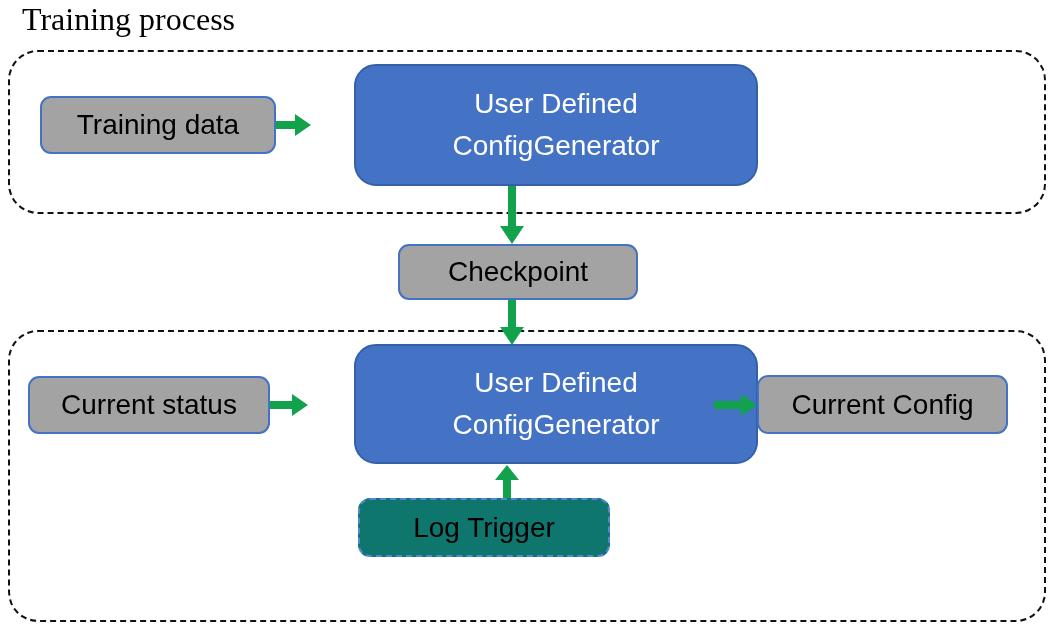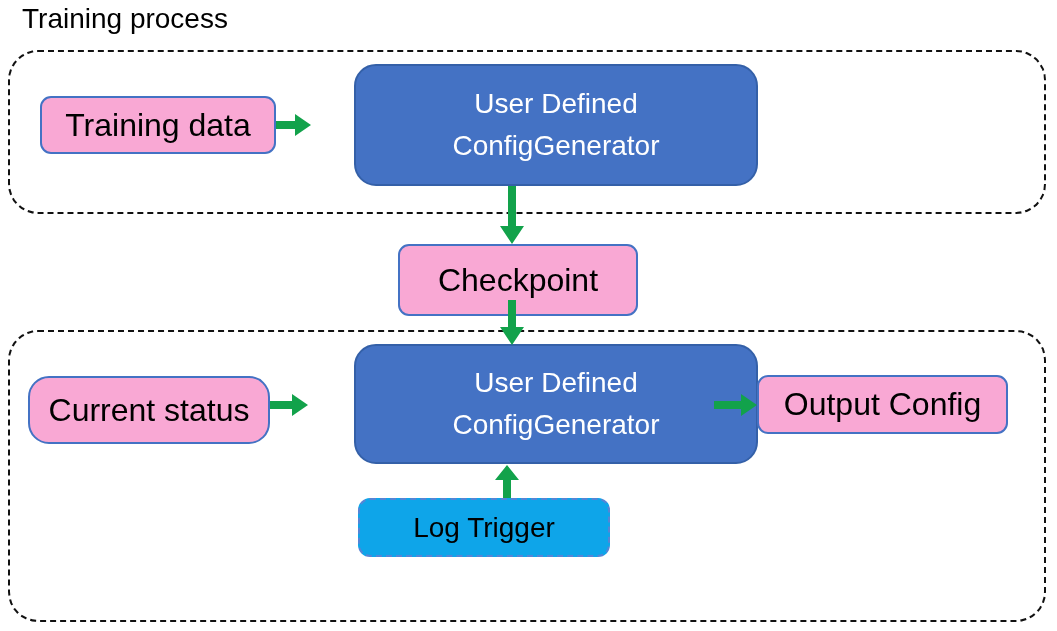--- a/index.html
+++ b/index.html
@@ -5,56 +5,57 @@
   html,body{margin:0;padding:0;background:#fff;}
   .canvas{
     position:relative;
     width:1057px;height:631px;
     background:var(--background,#ffffff);
     font-family:"Liberation Sans",sans-serif;
     overflow:hidden;
   }
   .section-title{
     position:absolute;
-    font-size:28px;line-height:34px;
+    font-size:32px;line-height:34px;
     color:var(--text-dark,#000);
     white-space:nowrap;
+    font-family:Liberation Serif, serif;
   }
   .dashed-container{
     position:absolute;
     border:2px dashed var(--container-border,#111);
     border-radius:30px;
     z-index:1;
     box-sizing:border-box;
   }
   .io-box{
     position:absolute;
     display:flex;align-items:center;justify-content:center;
-    background:#f9a8d4;
+    background:#a3a3a3;
     border:2px solid var(--io-border,#4472C4);
     border-radius:11px;
-    font-size:32px;color:var(--text-dark,#000);
+    font-size:28px;color:var(--text-dark,#000);
     z-index:2;box-sizing:border-box;
     white-space:nowrap;
   }
   .gen-box{
     position:absolute;
     display:flex;flex-direction:column;align-items:center;justify-content:center;
     background:var(--generator-fill,#4472C4);
     border:2px solid var(--generator-border,#3460A8);
     border-radius:22px;
     color:var(--text-light,#fff);
     font-size:28px;line-height:42px;
     text-align:center;
     z-index:2;box-sizing:border-box;margin-left:44px;
   }
   .trigger-box{
     position:absolute;
     display:flex;align-items:center;justify-content:center;
-    background:#0ea5e9;
+    background:#0f766e;
     border:2px dashed var(--trigger-border,#5585D6);
     border-radius:12px;
     font-size:28px;color:var(--text-dark,#000);
     box-sizing:border-box;
     white-space:nowrap;
   }
   .trigger-box.log{z-index:3;}
   .trigger-box.clock{z-index:4;}
   .arrow{
     position:absolute;
@@ -84,51 +85,51 @@
     <div>User Defined</div>
     <div>ConfigGenerator</div>
   </div>
 
   <div class="arrow" style="left:499px;top:186px;">
     <svg width="26" height="58" viewBox="0 0 26 58">
         <path d="M9 0 V40 H1 L13 58 L25 40 H17 V0 Z" fill="currentColor"></path>
       </svg>
   </div>
 
-  <div class="io-box" style="left:398px;top:244px;width:240px;height:72px;">Checkpoint</div>
+  <div class="io-box" style="left:398px;top:244px;width:240px;height:56px;">Checkpoint</div>
 
   <div class="arrow" style="left:499px;top:300px;">
     <svg width="26" height="45" viewBox="0 0 26 45">
         <path d="M9 0 V27 H1 L13 45 L25 27 H17 V0 Z" fill="currentColor"></path>
       </svg>
   </div>
 
 
   <div class="dashed-container" style="left:8px;top:330px;width:1038px;height:292px;"></div>
 
-  <div class="io-box" style="left:28px;top:376px;width:242px;height:68px;border-radius:21px;">Current status</div>
+  <div class="io-box" style="left:28px;top:376px;width:242px;height:58px;">Current status</div>
 
   <div class="arrow" style="left:270px;top:392px;">
     <svg width="38" height="26" viewBox="0 0 38 26">
         <path d="M0 9 H22 V2 L38 13 L22 24 V17 H0 Z" fill="currentColor"></path>
       </svg>
   </div>
 
   <div class="gen-box" style="left:310px;top:344px;width:404px;height:120px;">
     <div>User Defined</div>
     <div>ConfigGenerator</div>
   </div>
 
   <div class="arrow" style="left:714px;top:392px;">
     <svg width="43" height="26" viewBox="0 0 43 26">
         <path d="M0 9 H27 V2 L43 13 L27 24 V17 H0 Z" fill="currentColor"></path>
       </svg>
   </div>
 
-  <div class="io-box" style="left:757px;top:375px;width:251px;height:59px;">Output Config</div>
+  <div class="io-box" style="left:757px;top:375px;width:251px;height:59px;">Current Config</div>
 
   <div class="arrow" style="left:494px;top:465px;">
     <svg width="26" height="33" viewBox="0 0 26 33">
         <path d="M13 0 L25 15 H17 V33 H9 V15 H1 Z" fill="currentColor"></path>
       </svg>
   </div>
 
   <div class="trigger-box log" style="left:358px;top:498px;width:252px;height:59px;">Log Trigger</div>
 
 

